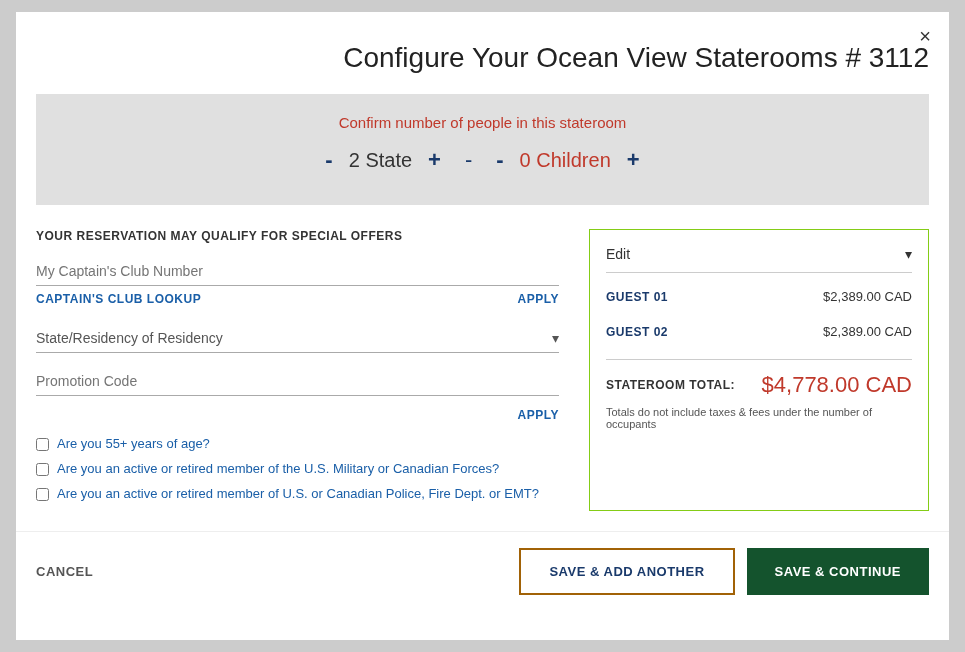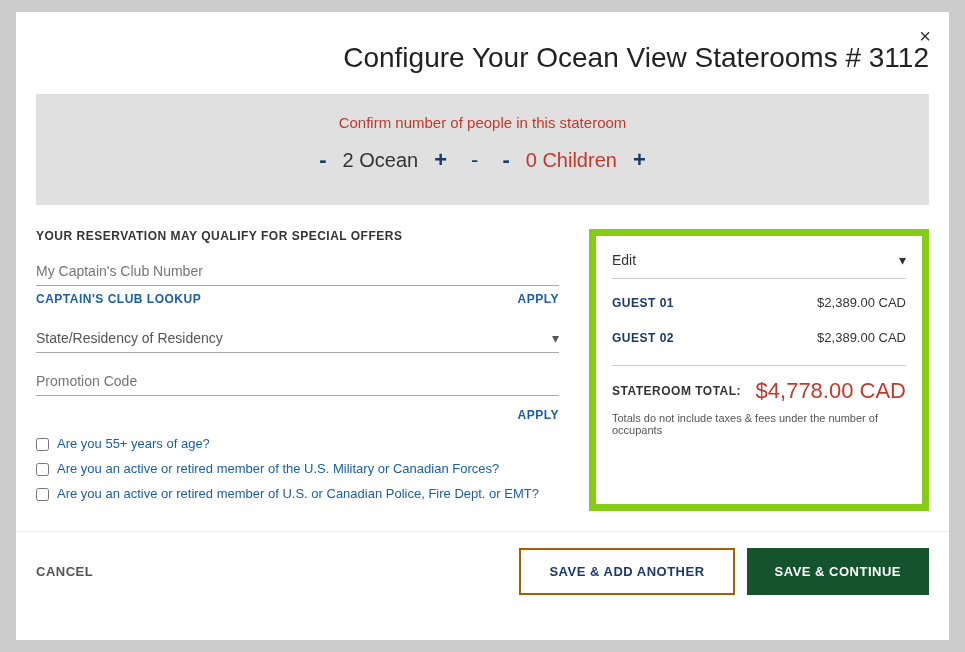--- a/index.html
+++ b/index.html
@@ -84,21 +84,21 @@
       display: flex;
       gap: 20px;
       padding: 24px 20px 20px;
     }
     .left-panel {
       flex: 1;
       padding-right: 10px;
     }
     .right-panel {
       width: 340px;
-      border: 7px solid #84cc16;
+      border: 1px solid #84cc16;
       padding: 16px;
     }
     .special-offers-title {
       font-size: 12px;
       font-weight: bold;
       color: #333;
       margin-bottom: 12px;
       letter-spacing: 0.5px;
     }
     .input-field {
@@ -277,21 +277,21 @@
 <div class="modal">
   <button class="close-btn">×</button>
 
   <h1 class="modal-title">Configure Your Ocean View Staterooms # 3112</h1>
 
   <div class="occupancy-bar">
     <div class="occupancy-label">Confirm number of people in this stateroom</div>
     <div class="occupancy-controls">
       <button class="occ-btn">-</button>
       <span class="occ-adults">
-        <span>2</span> <span>Ocean</span>
+        <span>2</span> <span>State</span>
       </span>
       <button class="occ-btn">+</button>
       <span class="occ-separator">-</span>
       <button class="occ-btn">-</button>
       <span class="occ-children">
         <span>0</span> <span>Children</span>
       </span>
       <button class="occ-btn">+</button>
     </div>
   </div>

